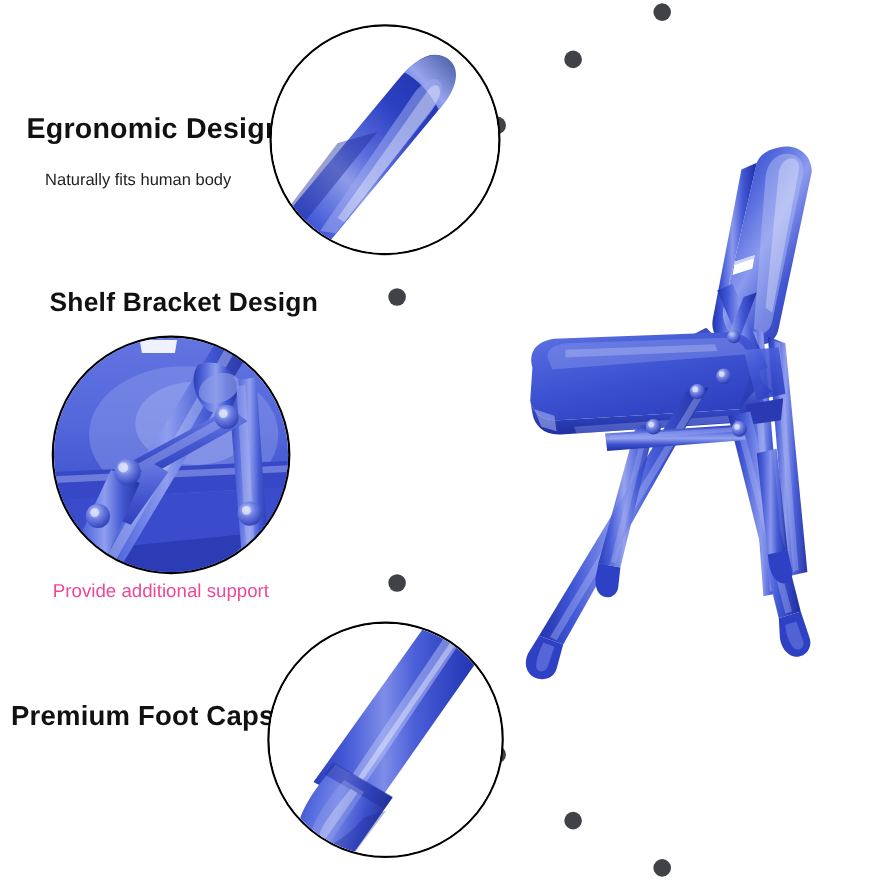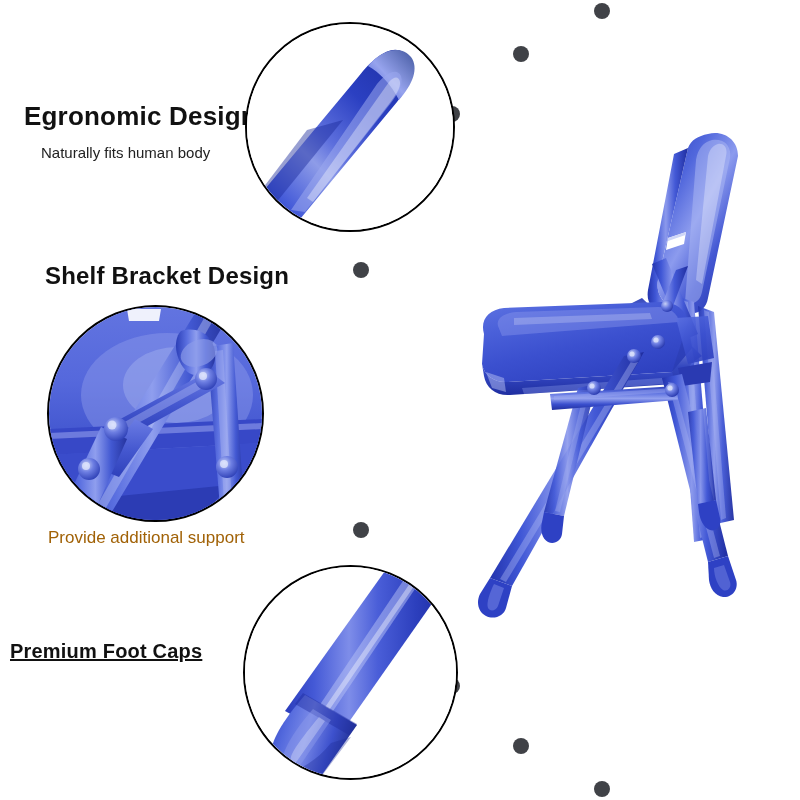--- a/index.html
+++ b/index.html
@@ -18,30 +18,30 @@
     color:#111111;
     letter-spacing:.2px;
     white-space:nowrap;
   }
   .callout .sub{
     color:#222222;
     white-space:nowrap;
   }
   #callout-ergonomic{left:24px;top:100px;}
   #callout-ergonomic .title{font-size:26px;line-height:32px;}
-  #callout-ergonomic .sub{font-size:15px;line-height:20px;margin-top:11px;margin-left:17px;}
+  #callout-ergonomic .sub{font-size:15px;line-height:20px;margin-top:22px;margin-left:17px;}
 
   #callout-bracket{left:45px;top:261px;}
   #callout-bracket .title{font-size:24px;line-height:30px;}
 
   #callout-support{position:absolute;left:48px;top:527px;}
-  #callout-support .sub{font-size:17px;line-height:22px;color:#a16207;white-space:nowrap;}
+  #callout-support .sub{font-size:17px;line-height:22px;color:#ec4899;white-space:nowrap;}
 
   #callout-footcaps{left:10px;top:636px;}
-  #callout-footcaps .title{font-size:20px;line-height:31px;text-decoration:underline;}
+  #callout-footcaps .title{font-size:25px;line-height:31px;}
   #callout-footcaps .sub{font-size:15px;line-height:20px;margin-top:12px;margin-left:2px;}
 
   
   .inset{
     position:absolute;border-radius:50%;
     border:2px solid #000;
     overflow:hidden;background:#fff;
   }
   #inset-backrest{left:245px;top:22px;width:206px;height:206px;}
   #inset-bracket{left:47px;top:305px;width:213px;height:213px;}

